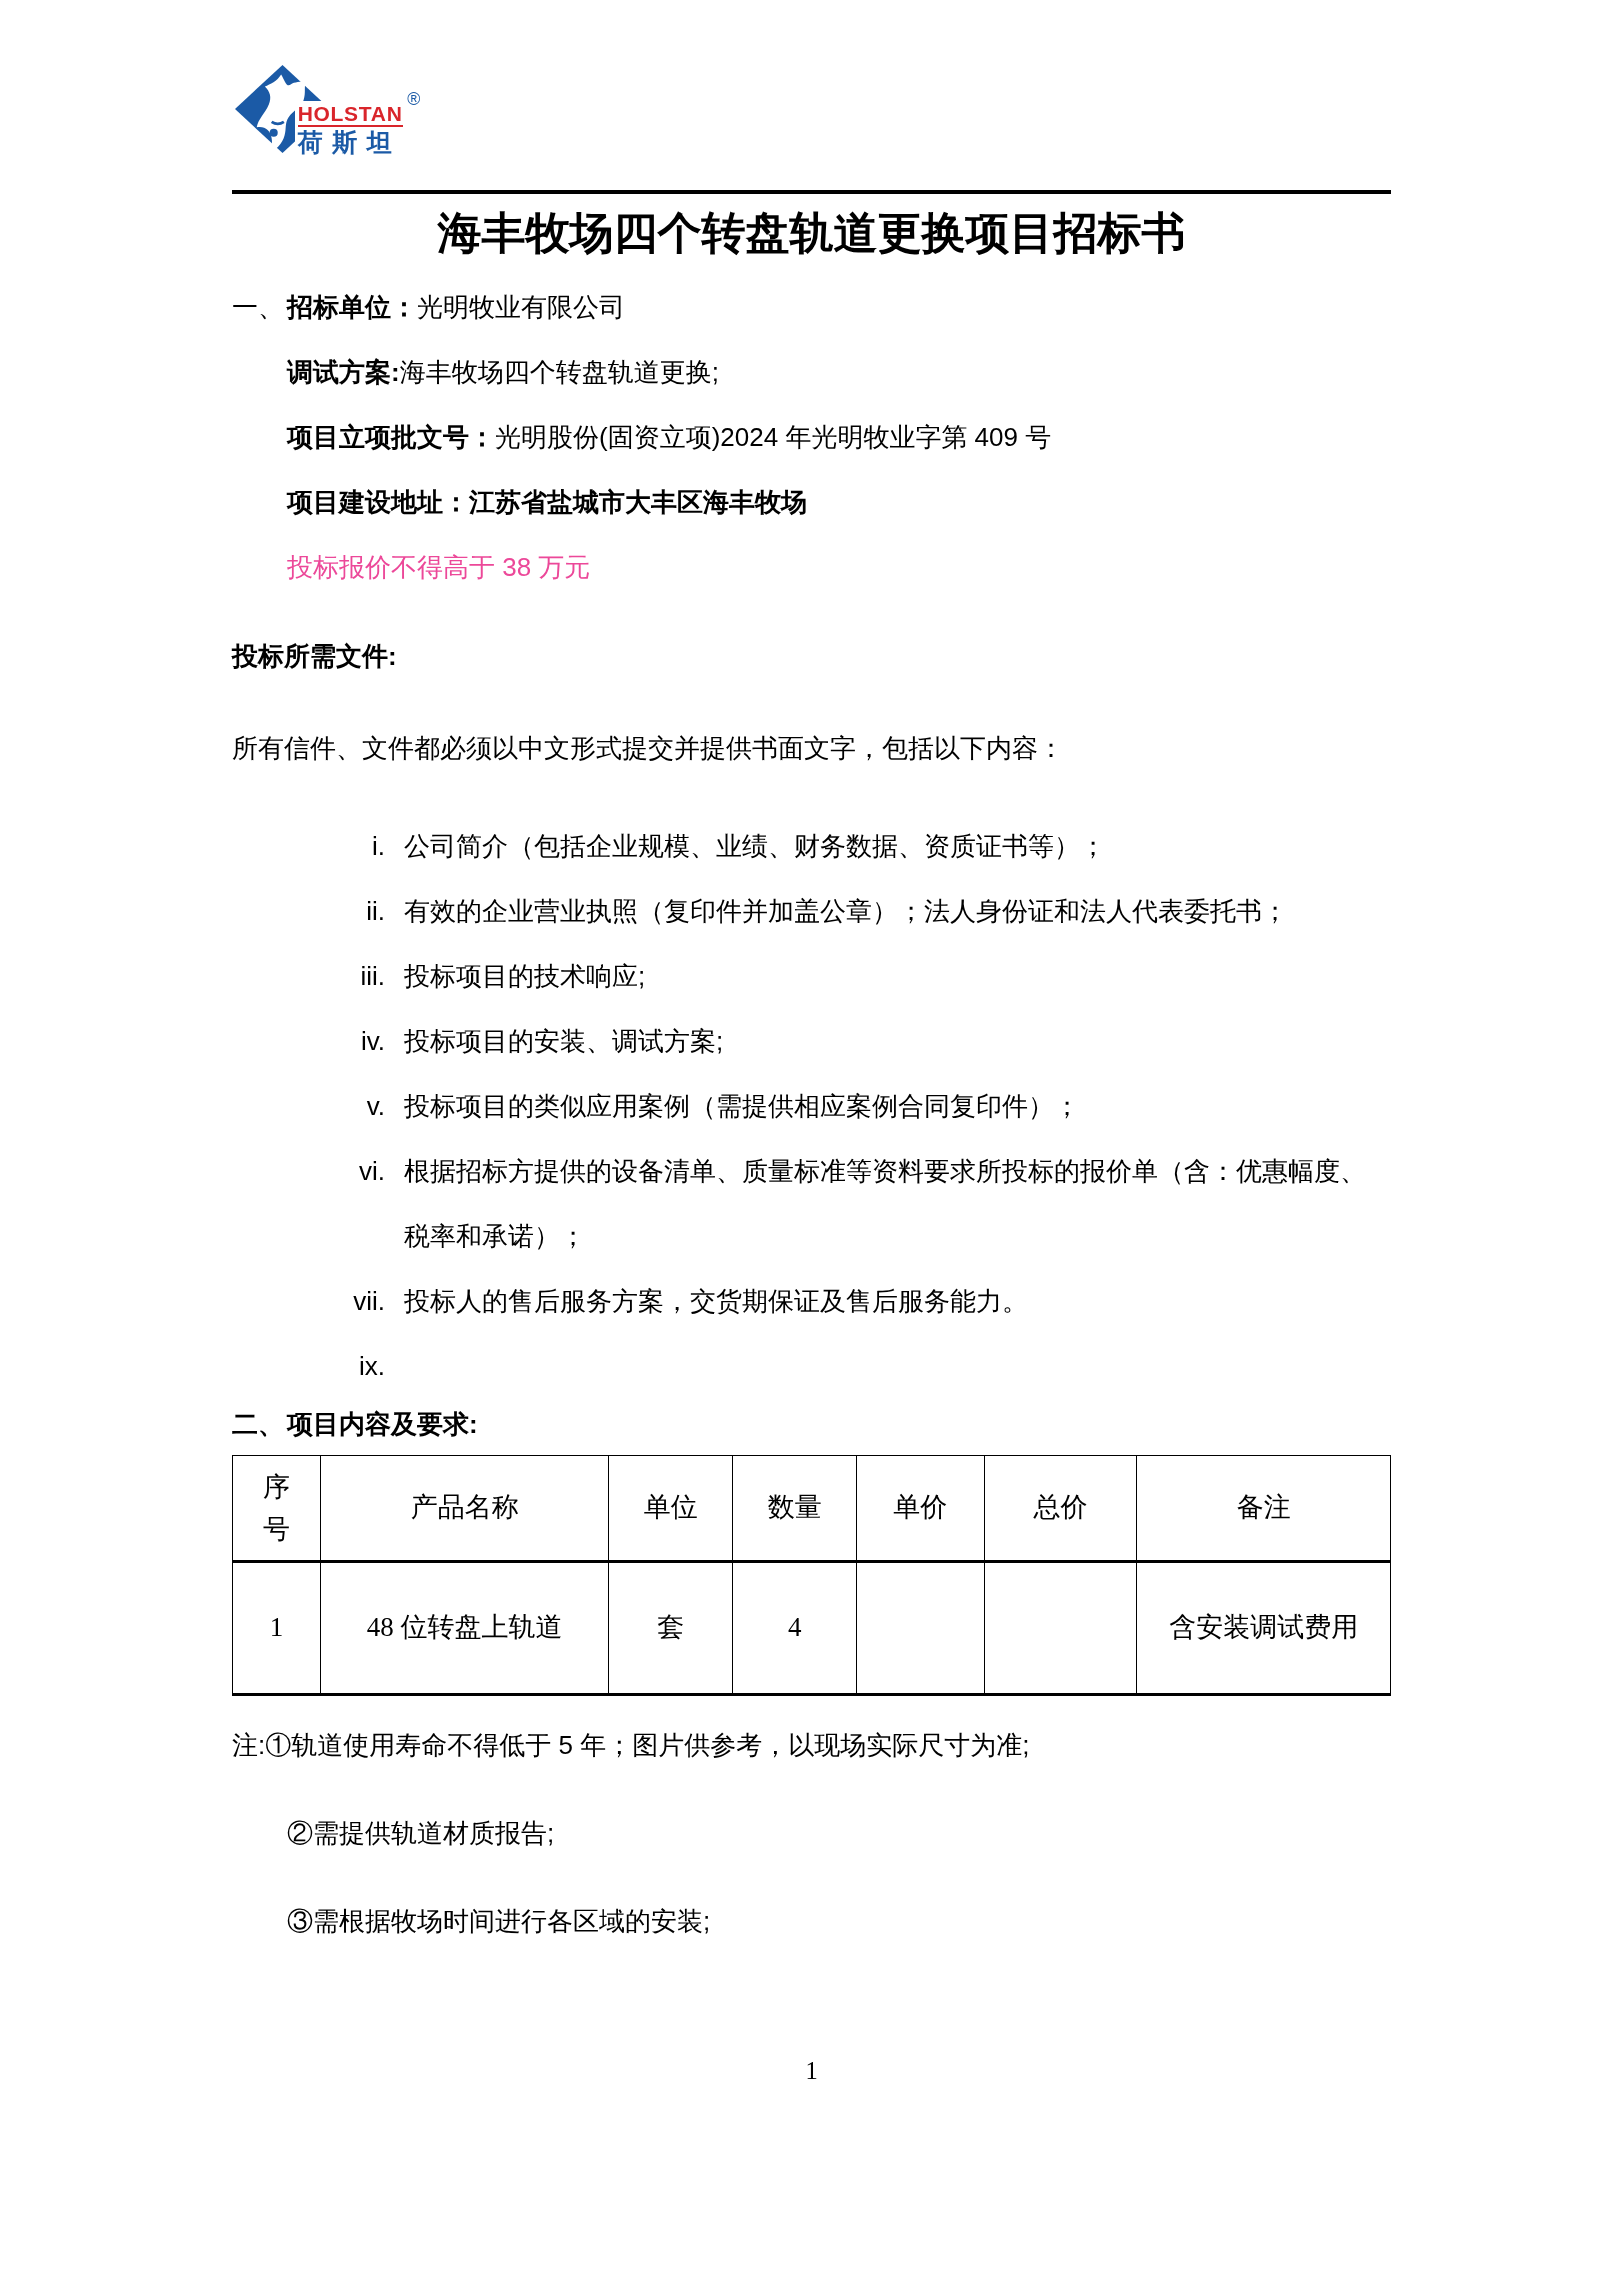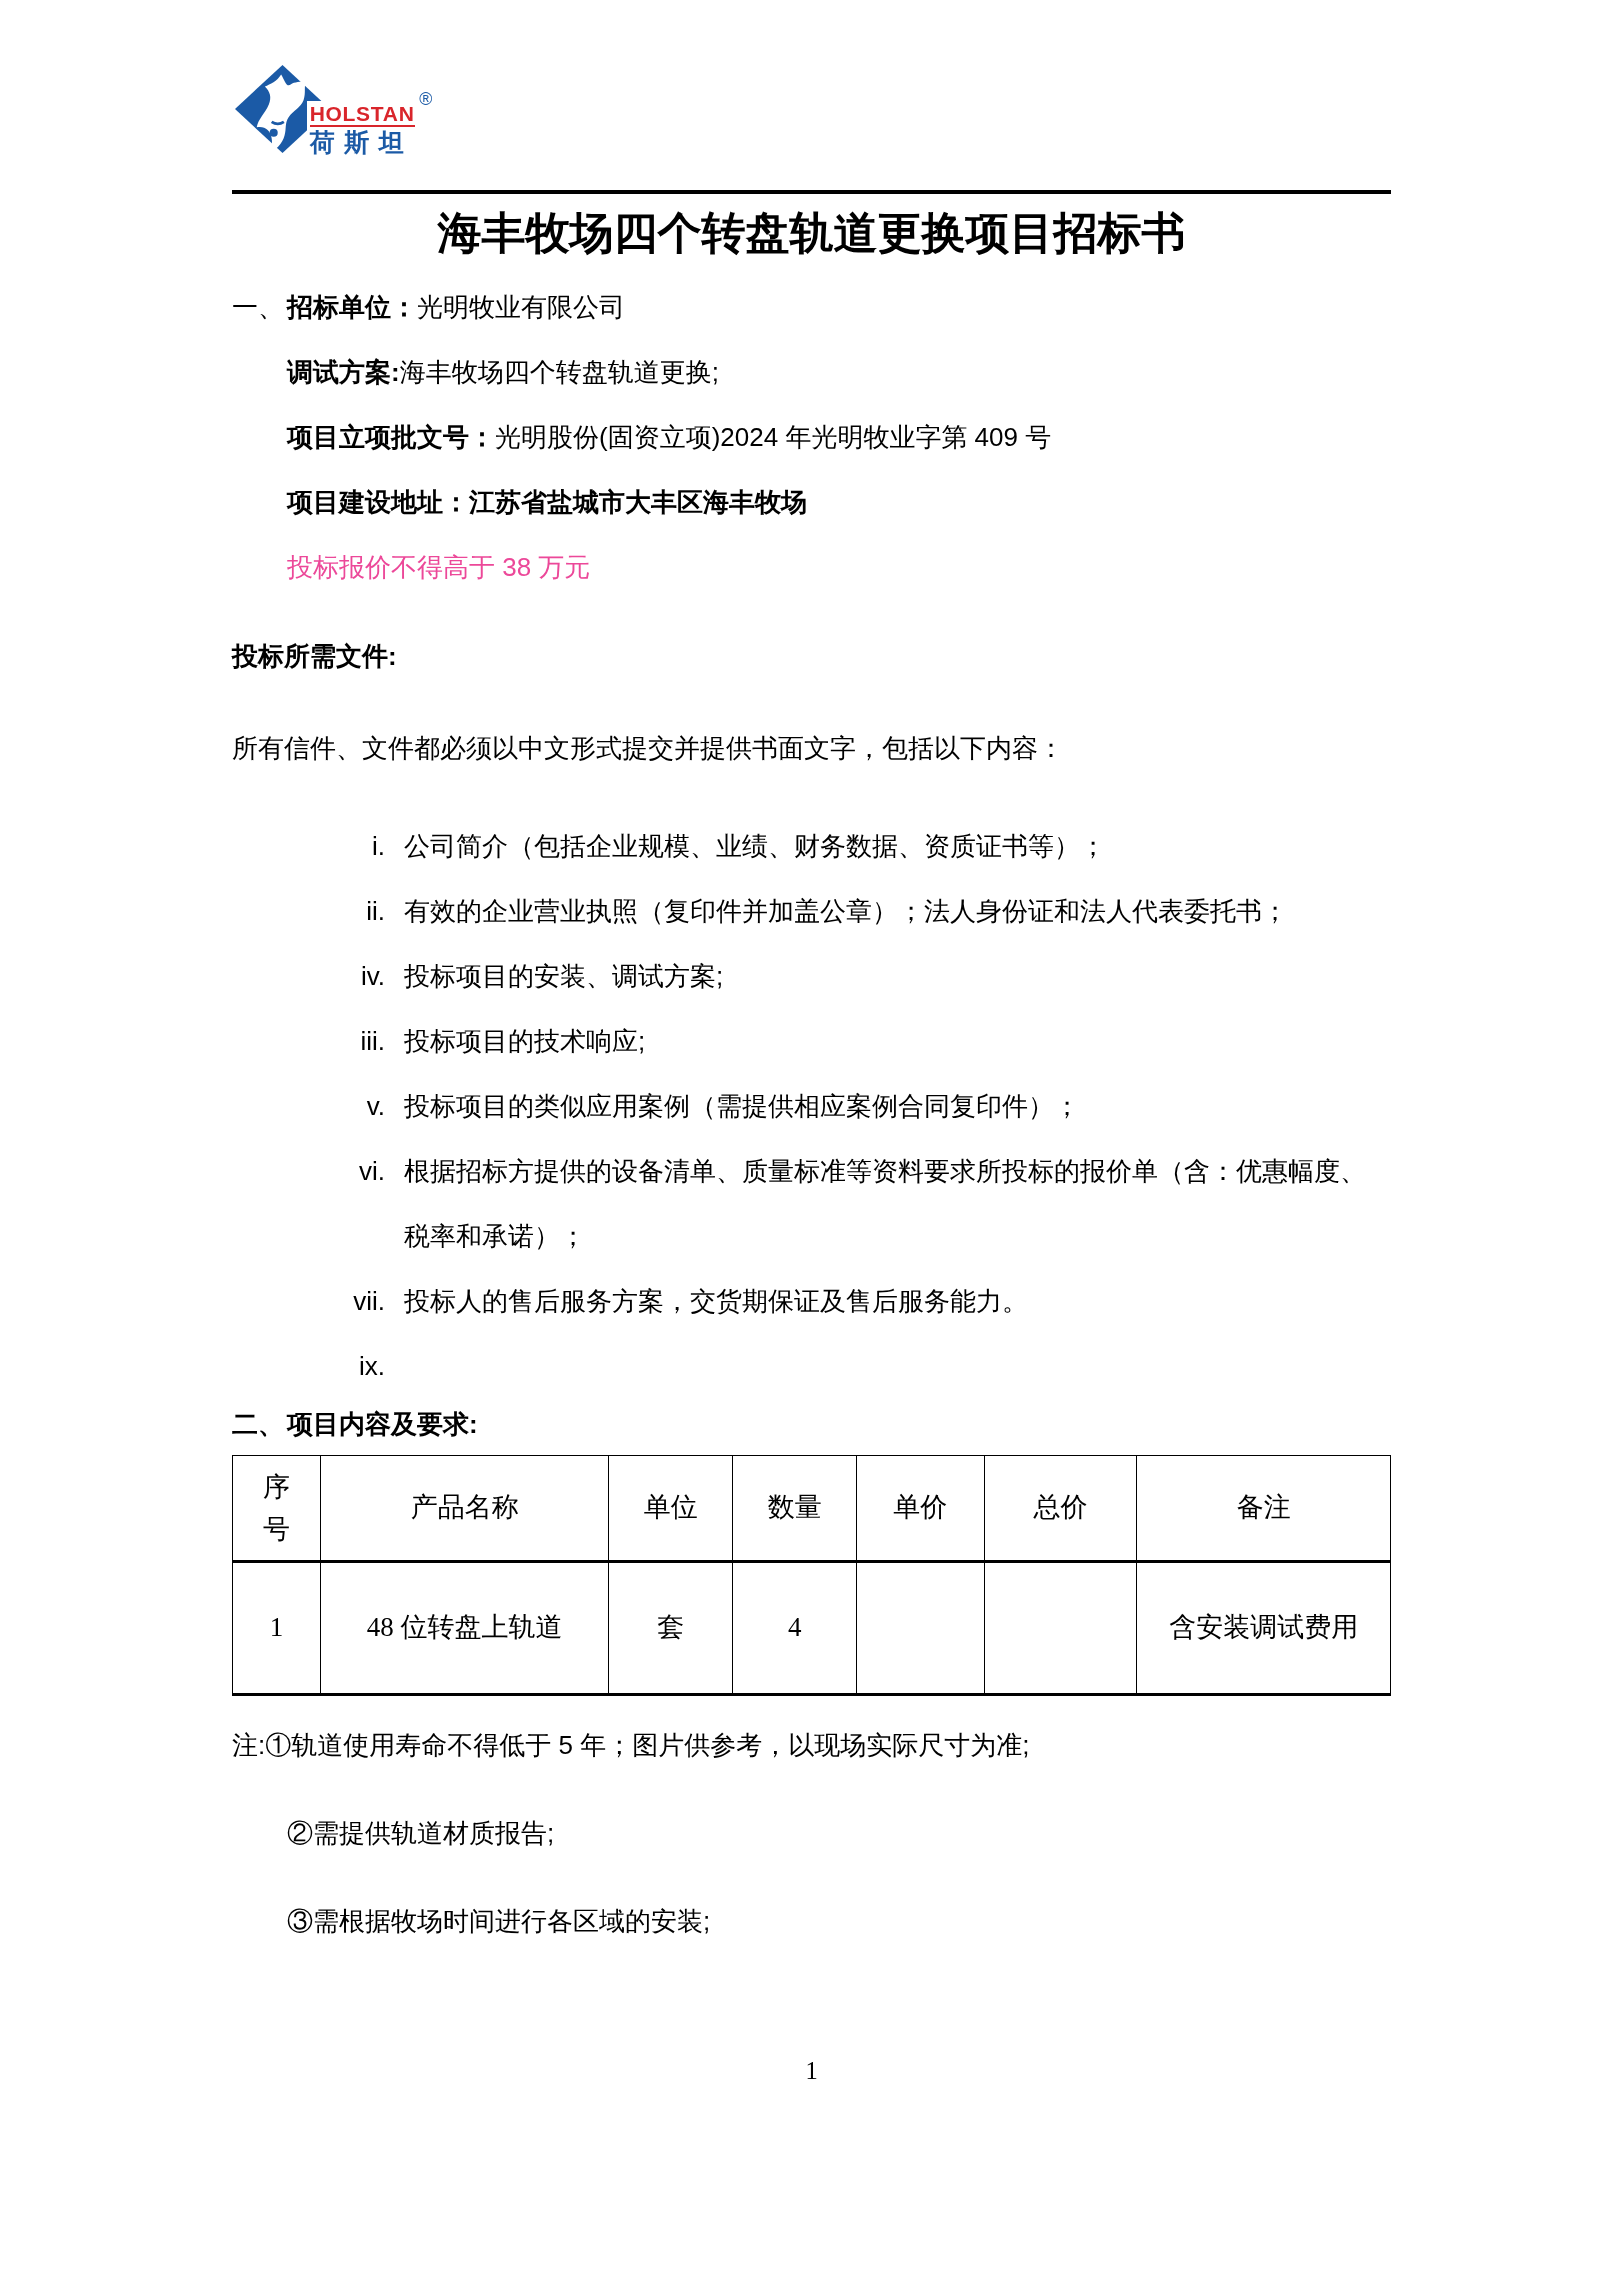--- a/index.html
+++ b/index.html
@@ -15,21 +15,21 @@
 
   
   .logo-row {
     position: relative;
     margin: 63px 0 0 235px;
     height: 104px;
     width: 293px;
   }
   .logo-diamond { position: absolute; left: 0; top: 0; width: 95px; height: 92px; }
   .logo-text {
-    position: absolute; left: 72px; top: 38px;
+    position: absolute; left: 60px; top: 38px;
     background: #ffffff; padding: 1.4px 4.1px 1.4px 2.7px;
     white-space: nowrap;
   }
   .brand-line { position: relative; display: inline-block; }
   .brand-en {
     color: #d9252b; font-weight: bold; font-size: 21px; line-height: 23px;
     letter-spacing: 0.7px; border-bottom: 2px solid #d9252b; display: inline-block;
   }
   .brand-reg {
     position: absolute; right: -17.7px; top: -13.6px;
@@ -137,26 +137,26 @@
     <ol class="roman">
       <li>
           <span class="li-num">i.</span>
           <span class="li-txt">公司简介（包括企业规模、业绩、财务数据、资质证书等）；</span>
         </li>
       <li>
           <span class="li-num">ii.</span>
           <span class="li-txt">有效的企业营业执照（复印件并加盖公章）；法人身份证和法人代表委托书；</span>
         </li>
       <li>
+          <span class="li-num">iii.</span>
+          <span class="li-txt">投标项目的技术响应;</span>
+        </li>
+      <li>
           <span class="li-num">iv.</span>
           <span class="li-txt">投标项目的安装、调试方案;</span>
-        </li>
-      <li>
-          <span class="li-num">iii.</span>
-          <span class="li-txt">投标项目的技术响应;</span>
         </li>
       <li>
           <span class="li-num">v.</span>
           <span class="li-txt">投标项目的类似应用案例（需提供相应案例合同复印件）；</span>
         </li>
       <li>
           <span class="li-num">vi.</span>
           <span class="li-txt">根据招标方提供的设备清单、质量标准等资料要求所投标的报价单（含：优惠幅度、税率和承诺）；</span>
         </li>
       <li>

